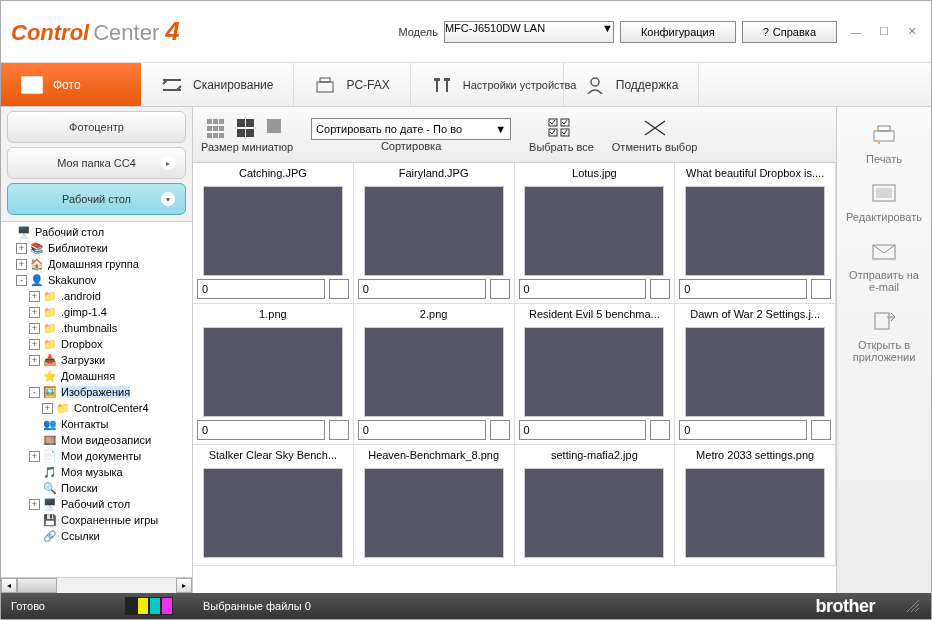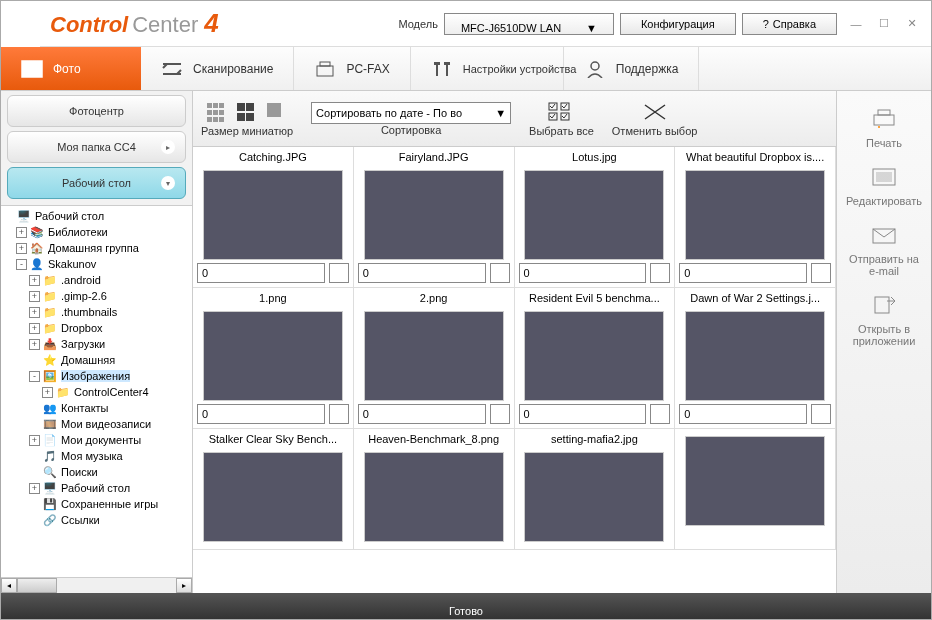--- a/index.html
+++ b/index.html
@@ -1,26 +1,26 @@
 <!DOCTYPE html>
 <html><head>
 <meta charset="utf-8">
 <style>
 * { box-sizing: border-box; margin: 0; padding: 0; font-family: Tahoma, Arial, sans-serif; font-size: 11px; }
 body { background: #fff; width: 932px; height: 620px; border: 1px solid #aaa; display: flex; flex-direction: column; overflow: hidden; }
 
 
-.header { display: flex; align-items: center; height: 46px; padding: 4px 10px; border-bottom: 1px solid #ddd; margin-left: 39px; }
+.header { display: flex; align-items: center; height: 62px; padding: 4px 10px; border-bottom: 1px solid #ddd; }
 .logo { display: flex; align-items: baseline; gap: 4px; }
 .logo .c1 { color: #e85a0c; font-size: 22px; font-weight: bold; font-style: italic; }
 .logo .c2 { color: #999; font-size: 22px; font-weight: 300; }
 .logo .c3 { color: #e85a0c; font-size: 26px; font-weight: bold; font-style: italic; margin-left: 2px; }
 .header-right { margin-left: auto; display: flex; align-items: center; gap: 6px; }
 .model-label { color: #333; }
-.model-select { width: 170px; height: 22px; border: 1px solid #888; background: linear-gradient(#fff,#eee); padding: 0 16px; display: flex; align-items: flex-end; justify-content: space-between; }
+.model-select { width: 170px; height: 22px; border: 1px solid #888; background: linear-gradient(#fff,#eee); padding: 0 0; display: flex; align-items: flex-start; justify-content: space-between; }
 .hbtn { height: 22px; padding: 0 20px; border: 1px solid #888; background: linear-gradient(#fff,#e8e8e8); display: flex; align-items: center; gap: 4px; cursor: pointer; }
 .wctrl { width: 18px; height: 18px; display: flex; align-items: center; justify-content: center; color: #888; cursor: pointer; margin-left: 4px; }
 
 
 .tabs { display: flex; height: 44px; background: linear-gradient(#fdfdfd,#f0f0f0); border-bottom: 1px solid #ccc; }
 .tab { display: flex; align-items: center; gap: 10px; padding: 0 20px; border-right: 1px solid #ddd; cursor: pointer; color: #333; }
 .tab.active { background: linear-gradient(#ff7a3a,#e85a0c); color: #fff; border: none; }
 .tab .ticon { width: 22px; height: 20px; display: flex; align-items: center; justify-content: center; }
 .tab.active .ticon svg rect { fill: #fff; stroke: #fff; }
 .tab-label { font-size: 12px; white-space: nowrap; }
@@ -67,21 +67,21 @@
 .card .val { flex: 1; height: 20px; border: 1px solid #888; background: #fff; padding: 0 4px; display: flex; align-items: center; }
 .card .chk { width: 20px; height: 20px; border: 1px solid #888; background: #fff; }
 
 
 .rpanel { width: 95px; background: linear-gradient(#fafafa,#ececec); border-left: 1px solid #ccc; display: flex; flex-direction: column; align-items: center; padding-top: 8px; gap: 2px; }
 .raction { width: 84px; padding: 6px 2px; display: flex; flex-direction: column; align-items: center; gap: 4px; border-radius: 4px; cursor: pointer; color: #777; }
 .raction .ri { width: 36px; height: 28px; display: flex; align-items: center; justify-content: center; }
 .raction .rl { text-align: center; font-size: 11px; line-height: 12px; }
 
 
-.status { height: 26px; background: linear-gradient(#555,#333); color: #fff; display: flex; align-items: center; padding: 12px 10px; gap: 20px; font-size: 11px; flex-direction: column; }
+.status { height: 26px; background: linear-gradient(#555,#333); color: #fff; display: flex; align-items: center; padding: 12px 10px; gap: 20px; font-size: 11px; }
 .cmyk { display: flex; margin-left: auto; margin-right: 10px; }
 .cmyk span { width: 12px; height: 18px; border: 1px solid #222; }
 .brother { margin-left: auto; font-size: 18px; font-weight: bold; letter-spacing: -0.5px; color: #fff; font-family: Arial; }
 .sfiles { margin-left: 10px; }
 .grip { width: 16px; height: 16px; margin-left: 10px; }
 
 .fimg1 { background: linear-gradient(#7a9f5a 0%, #3a6a2a 60%, #2a4a1a 100%); }
 .fimg2 { background: linear-gradient(#9ab0c0 0%, #5a8a4a 50%, #3a5a2a 100%); }
 .fimg3 { background: linear-gradient(#4a7aa0 0%, #d070a0 60%, #3a6a3a 100%); }
 .fimg4 { background: linear-gradient(#a0c0d0 0%, #4a8a6a 50%, #2a5a7a 100%); }
@@ -216,21 +216,21 @@
           <span class="sp"></span>
           <span class="ex">+</span>
           <span class="icn" style="font-size: 11px;">📁</span>
           <span class="lbl">.android</span>
         </div>
         <div class="tree-row">
           <span class="sp"></span>
           <span class="sp"></span>
           <span class="ex">+</span>
           <span class="icn" style="font-size: 11px;">📁</span>
-          <span class="lbl">.gimp-2.6</span>
+          <span class="lbl">.gimp-1.4</span>
         </div>
         <div class="tree-row">
           <span class="sp"></span>
           <span class="sp"></span>
           <span class="ex">+</span>
           <span class="icn" style="font-size: 11px;">📁</span>
           <span class="lbl">.thumbnails</span>
         </div>
         <div class="tree-row">
           <span class="sp"></span>
@@ -464,20 +464,21 @@
           </div>
           <div class="card">
             <div class="fname">Heaven-Benchmark_8.png</div>
             <div class="img fimg10"></div>
           </div>
           <div class="card">
             <div class="fname">setting-mafia2.jpg</div>
             <div class="img fimg11"></div>
           </div>
           <div class="card">
+            <div class="fname">Metro 2033 settings.png</div>
             <div class="img fimg12"></div>
           </div>
         </div>
     </div>
   </div>
 
   <div class="rpanel">
     <div class="raction">
       <div class="ri">
           <svg width="30" height="24">

